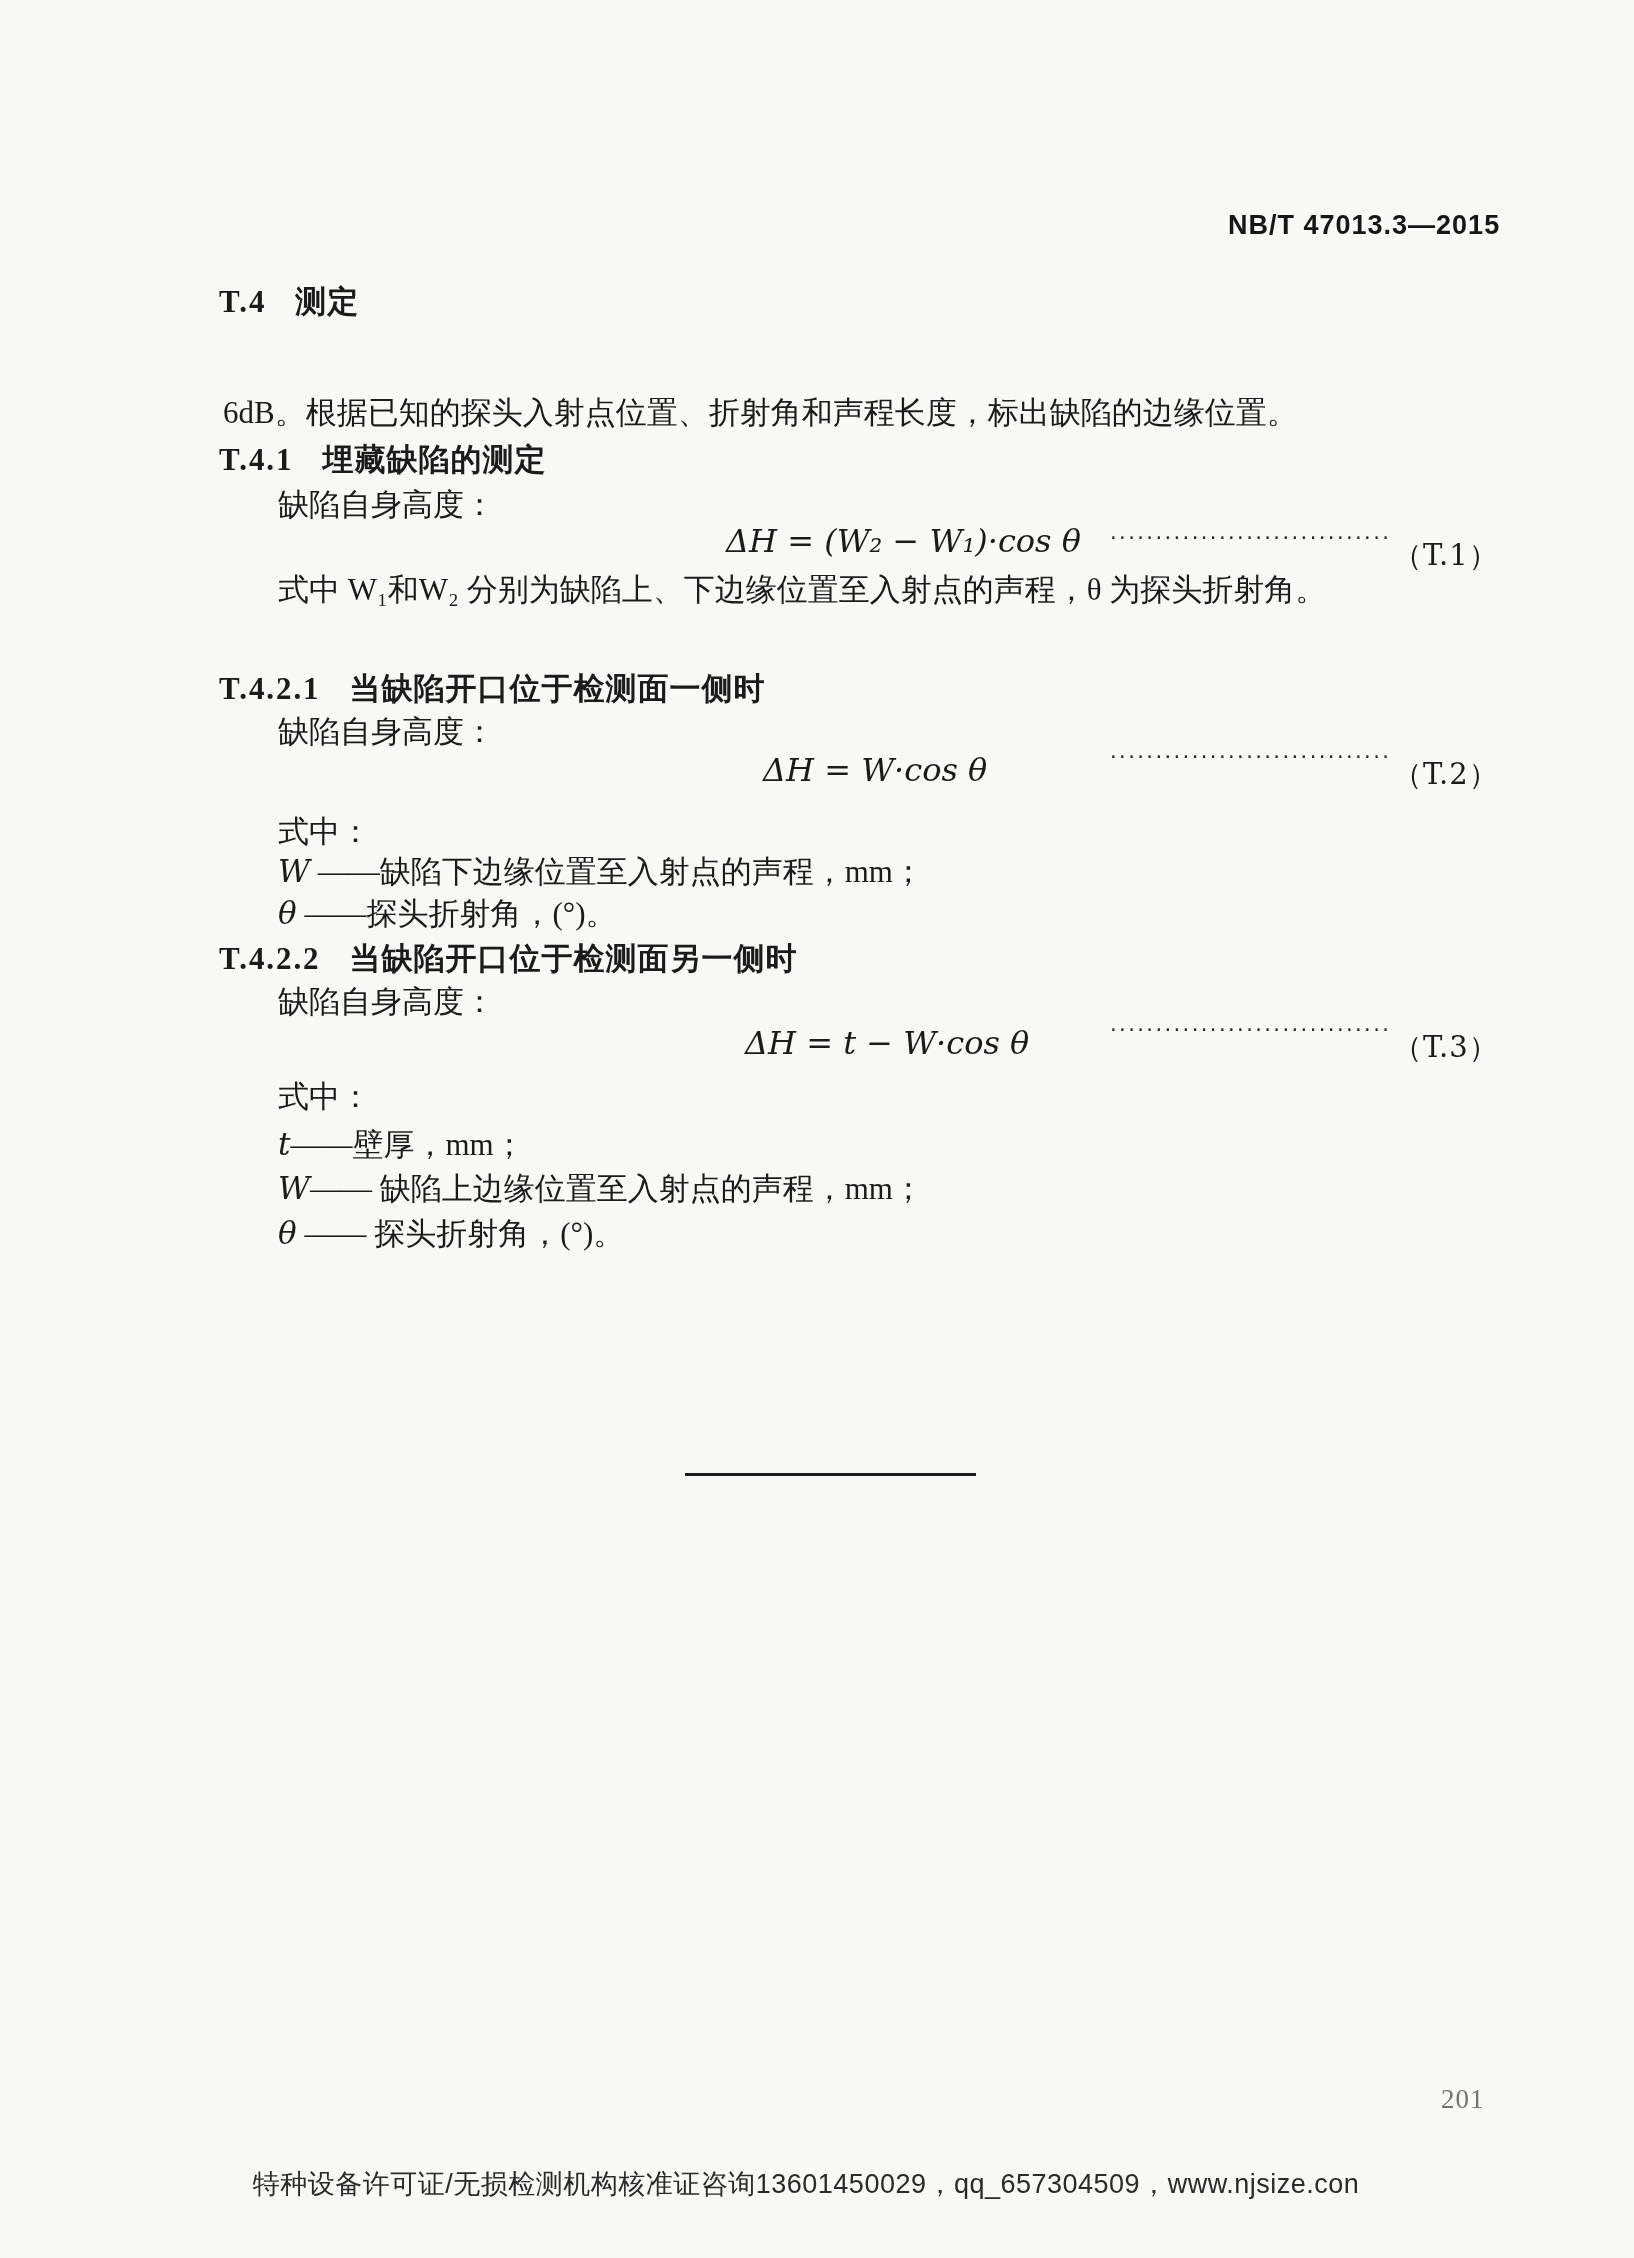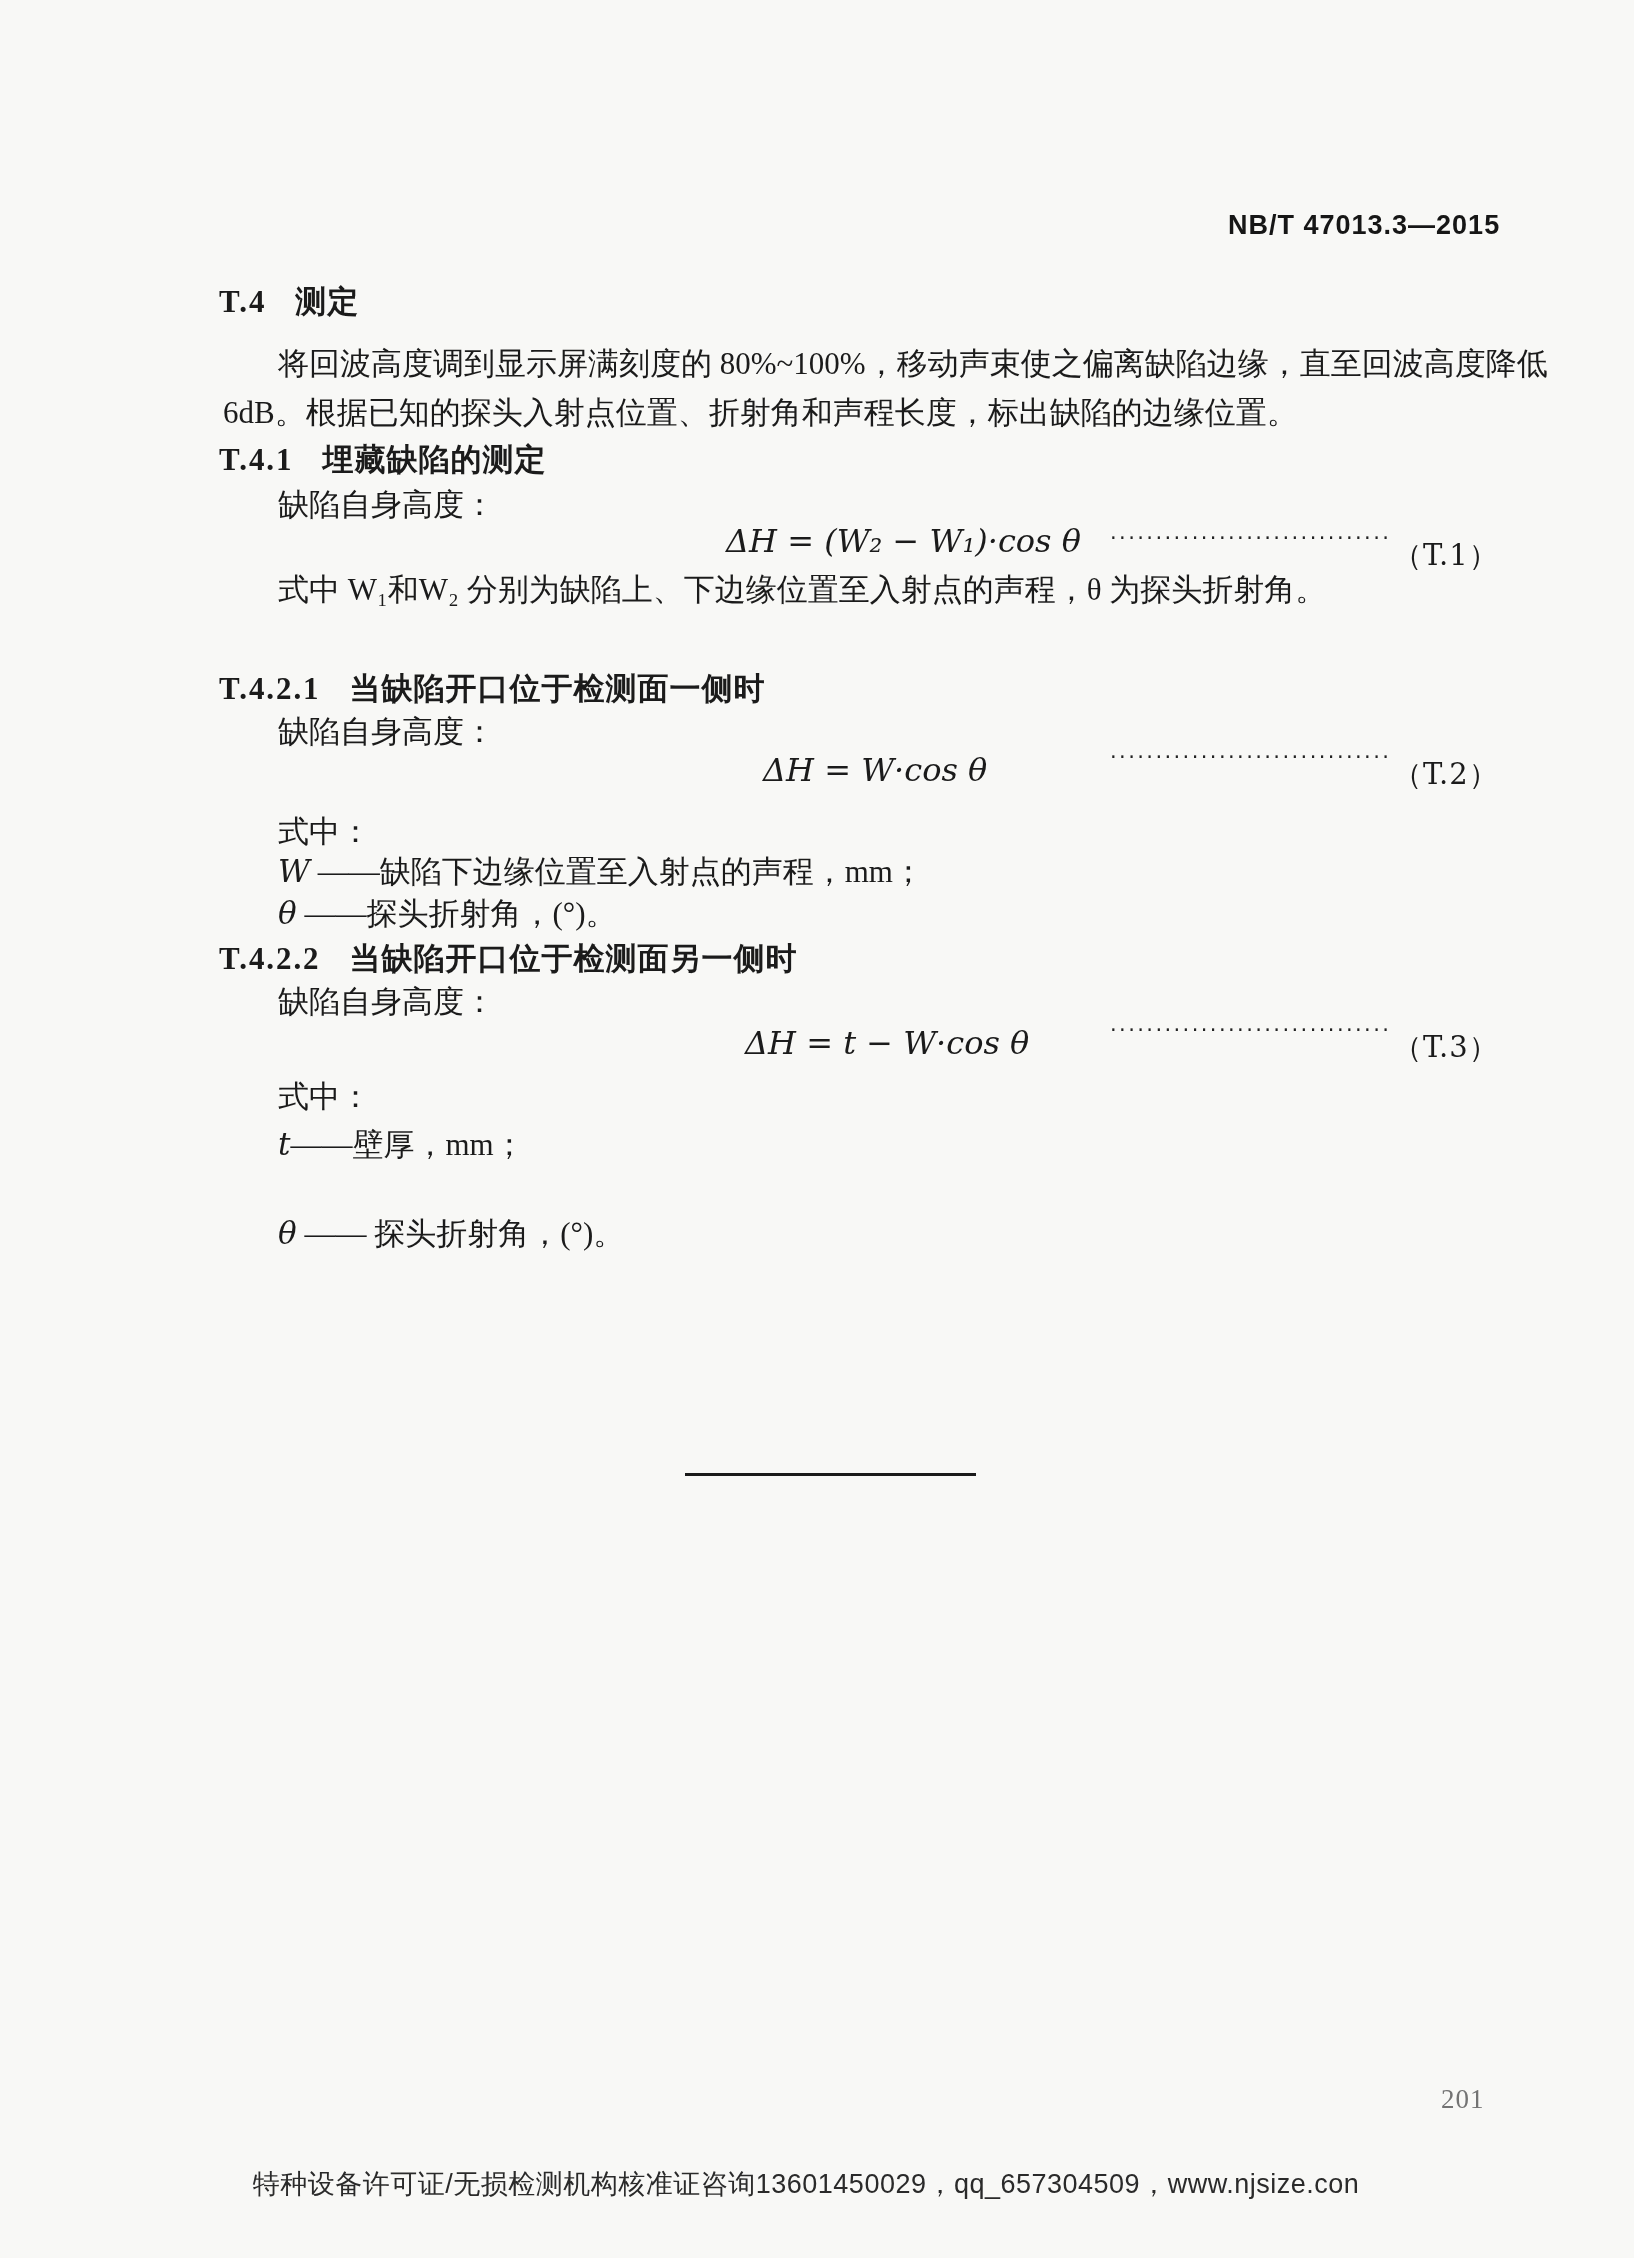--- a/index.html
+++ b/index.html
@@ -36,21 +36,20 @@
 <body>
 
 <div class="page">
 
   <div class="abs hdr" style="top:210px;left:1228px;">NB/T 47013.3—2015</div>
 
   <div class="abs heading" style="top:281px;left:219px;">
     <span class="num">T.4</span><span class="ttl">测定</span>
   </div>
 
-  <div class="abs body-text" style="top:345px;left:278px;">将回波高度调到显示屏满刻度的 80%~100%，移动声束使之偏离缺陷边缘，直至回波高度降低</div>
   <div class="abs body-text" style="top:394px;left:223px;">6dB。根据已知的探头入射点位置、折射角和声程长度，标出缺陷的边缘位置。</div>
 
   <div class="abs heading" style="top:439px;left:219px;">
     <span class="num">T.4.1</span><span class="ttl">埋藏缺陷的测定</span>
   </div>
 
   <div class="abs body-text" style="top:486px;left:278px;">缺陷自身高度：</div>
 
   <div class="frow" style="top:522px;">
     <span class="abs math fexpr" style="left:726px;">ΔH = (W₂ − W₁)·cos θ</span>
@@ -92,20 +91,23 @@
     <span class="abs math fexpr" style="left:745px;">ΔH = t − W·cos θ</span>
     <span class="abs fdots raised">······································</span>
     <span class="abs flabel raised">（T.3）</span>
   </div>
 
   <div class="abs body-text" style="top:1078px;left:278px;">式中：</div>
 
   <div class="abs body-text defitem" style="top:1126px;left:278px;">
     <span class="math">t</span><span>——</span><span>壁厚，mm；</span>
   </div>
+  <div class="abs body-text defitem" style="top:1170px;left:278px;">
+    <span class="math">W</span><span>—— </span><span>缺陷上边缘位置至入射点的声程，mm；</span>
+  </div>
   <div class="abs body-text defitem" style="top:1215px;left:278px;">
     <span class="math">θ</span><span> —— </span><span>探头折射角，(°)。</span>
   </div>
 
   <div class="rule" style="top:1473px;left:685px;width:291px;height:2.9px;"></div>
 
   <div class="abs pageno" style="top:2084px;left:1441px;">201</div>
 
   <div class="abs footer" style="top:2166px;">特种设备许可证/无损检测机构核准证咨询13601450029，qq_657304509，www.njsize.con</div>
 

